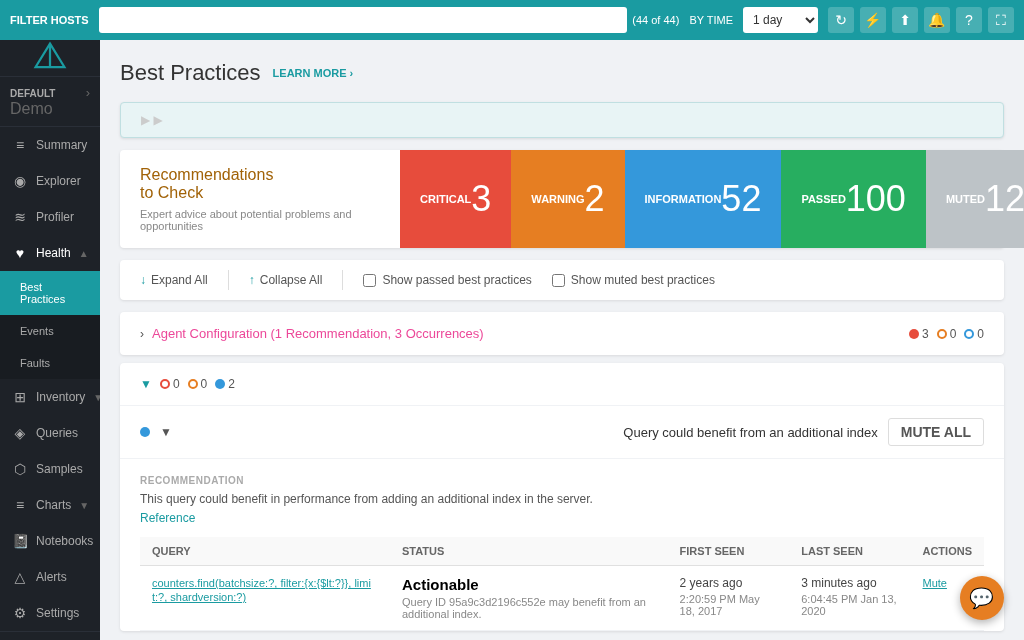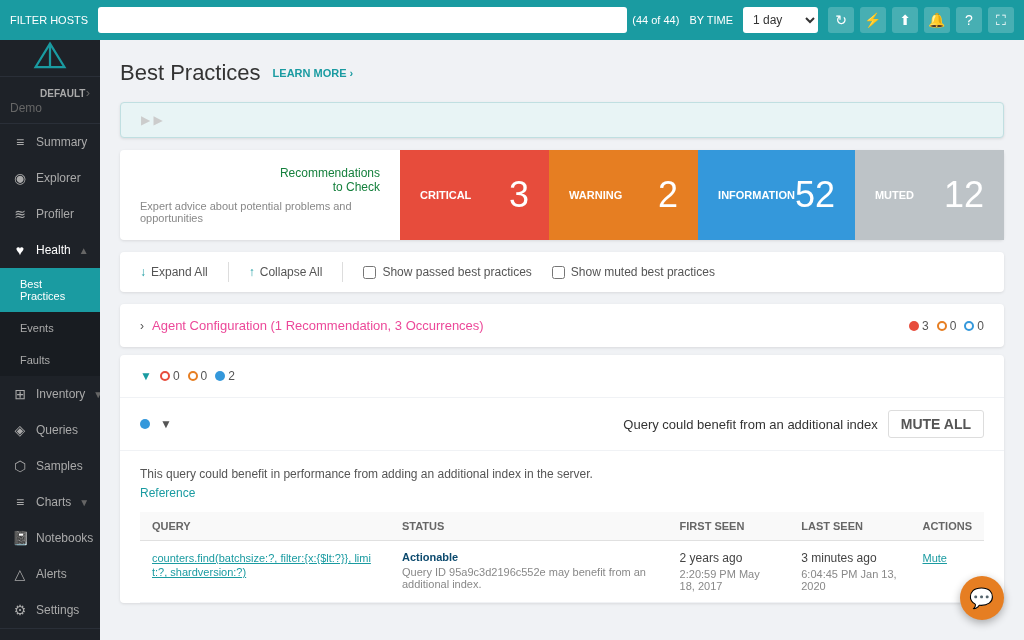--- a/index.html
+++ b/index.html
@@ -2,21 +2,21 @@
 <html><head>
   <meta charset="utf-8">
   <style>
     * { box-sizing: border-box; margin: 0; padding: 0; }
     body { font-family: -apple-system, BlinkMacSystemFont, 'Segoe UI', Arial, sans-serif; font-size: 13px; background: #f0f2f5; color: #333; display: flex; flex-direction: column; height: 640px; overflow: hidden; }
 
     
     .top-nav {
       display: flex; align-items: center; background: #1a9ba1; height: 40px; padding: 0 10px; gap: 10px; flex-shrink: 0;
     }
-    .top-nav .filter-label { color: #fff; font-size: 11px; font-weight: 400; text-transform: uppercase; white-space: nowrap; }
+    .top-nav .filter-label { color: #fff; font-size: 11px; font-weight: 700; text-transform: uppercase; white-space: nowrap; }
     .top-nav .filter-input {
       flex: 1; height: 26px; border: none; border-radius: 3px; padding: 0 10px; font-size: 12px; background: #fff; color: #555;
     }
     .top-nav .host-count { color: #fff; font-size: 11px; white-space: nowrap; margin-left: -5px; }
     .top-nav .by-time-label { color: #fff; font-size: 11px; white-space: nowrap; }
     .top-nav .time-select {
       height: 26px; border: none; border-radius: 3px; background: #fff; padding: 0 6px; font-size: 12px; color: #333;
     }
     .top-nav .nav-icons { display: flex; gap: 6px; align-items: center; }
     .top-nav .nav-icon {
@@ -25,22 +25,22 @@
     .top-nav .nav-icon.bell { position: relative; }
 
     
     .layout { display: flex; flex: 1; overflow: hidden; }
 
     
     .sidebar { width: 100px; background: #1e2228; display: flex; flex-direction: column; flex-shrink: 0; overflow-y: auto; }
     .sidebar-logo { height: 50px; display: flex; align-items: center; justify-content: center; border-bottom: 1px solid #2a2f38; }
     .sidebar-logo svg { width: 36px; height: 36px; }
     .workspace { padding: 8px 10px; border-bottom: 1px solid #2a2f38; }
-    .workspace-name { color: #aaa; font-size: 10px; text-transform: uppercase; font-weight: 600; margin-left: 30px; }
-    .workspace-demo { color: #666; font-size: 12px; }
+    .workspace-name { color: #aaa; font-size: 10px; text-transform: uppercase; font-weight: 600; }
+    .workspace-demo { color: #666; font-size: 16px; }
     .workspace-chevron { color: #666; float: right; }
     .sidebar-item {
       display: flex; align-items: center; padding: 10px 12px; cursor: pointer; color: #aaa; font-size: 12px; gap: 8px; position: relative;
     }
     .sidebar-item.active-child { color: #fff; }
     .sidebar-item .s-icon { width: 16px; text-align: center; font-size: 14px; flex-shrink: 0; }
     .sidebar-item .s-label { flex: 1; }
     .sidebar-item .s-chevron { font-size: 10px; color: #666; }
     .sidebar-sub { background: #181c21; }
     .sidebar-sub .sidebar-item { padding-left: 20px; font-size: 11px; }
@@ -55,21 +55,21 @@
     .learn-more { color: #1a9ba1; font-size: 11px; text-decoration: none; text-transform: uppercase; font-weight: 600; }
     .learn-more::after { content: ' ›'; }
 
     
     .card { background: #fff; border-radius: 4px; box-shadow: 0 1px 3px rgba(0,0,0,0.1); margin-bottom: 12px; overflow: hidden; }
 
     
     .rec-card { background: #fff; border-radius: 4px; box-shadow: 0 1px 3px rgba(0,0,0,0.1); margin-bottom: 12px; }
     .rec-top { display: flex; align-items: stretch; }
     .rec-title-area { padding: 16px 20px; width: 280px; flex-shrink: 0; }
-    .rec-title-area h2 { font-size: 12px; font-weight: 400; color: #15803d; margin-bottom: 6px; text-align: right; }
+    .rec-title-area h2 { font-size: 16px; font-weight: 400; color: #a16207; margin-bottom: 6px; }
     .rec-title-area p { font-size: 11px; color: #888; }
     .rec-badges { display: flex; flex: 1; }
     .badge {
       flex: 1; display: flex; align-items: center; justify-content: space-between; padding: 0 20px; min-height: 70px;
     }
     .badge-label { font-size: 11px; font-weight: 700; text-transform: uppercase; }
     .badge-count { font-size: 36px; font-weight: 300; }
     .badge.critical { background: #e74c3c; color: #fff; }
     .badge.warning { background: #e67e22; color: #fff; }
     .badge.information { background: #3498db; color: #fff; }
@@ -114,21 +114,21 @@
     .rec-body { padding: 16px 20px 0; border-top: 1px solid #f0f2f5; }
     .rec-body-label { font-size: 10px; text-transform: uppercase; color: #aaa; font-weight: 700; margin-bottom: 6px; letter-spacing: 0.5px; }
     .rec-body-text { font-size: 12px; color: #555; margin-bottom: 4px; }
     .rec-body-link { color: #1a9ba1; font-size: 12px; text-decoration: none; }
 
     
     .data-table { width: 100%; border-collapse: collapse; margin-top: 12px; }
     .data-table th { text-align: left; padding: 8px 12px; font-size: 11px; font-weight: 700; color: #666; text-transform: uppercase; border-bottom: 1px solid #e0e0e0; background: #f9f9f9; }
     .data-table td { padding: 10px 12px; font-size: 12px; color: #444; border-bottom: 1px solid #f0f2f5; vertical-align: top; }
     .data-table .query-link { color: #1a9ba1; font-size: 11px; word-break: break-all; }
-    .status-actionable { color: #0c4a6e; font-size: 11px; font-weight: 600; }
+    .status-actionable { color: #000000; font-size: 15px; font-weight: 600; }
     .status-sub { font-size: 11px; color: #888; margin-top: 3px; }
 
     
     .chat-bubble {
       position: fixed; bottom: 20px; right: 20px; width: 44px; height: 44px; background: #e67e22; border-radius: 50%; display: flex; align-items: center; justify-content: center; cursor: pointer; color: #fff; font-size: 20px; box-shadow: 0 3px 8px rgba(0,0,0,0.3);
     }
   </style>
 </head>
 <body>
 
@@ -259,20 +259,24 @@
             <span class="badge-label">CRITICAL</span>
             <span class="badge-count">3</span>
           </div>
           <div class="badge warning">
             <span class="badge-label">WARNING</span>
             <span class="badge-count">2</span>
           </div>
           <div class="badge information">
             <span class="badge-label">INFORMATION</span>
             <span class="badge-count">52</span>
+          </div>
+          <div class="badge passed">
+            <span class="badge-label">PASSED</span>
+            <span class="badge-count">100</span>
           </div>
           <div class="badge muted">
             <span class="badge-label">MUTED</span>
             <span class="badge-count">12</span>
           </div>
         </div>
       </div>
     </div>
 
     <div class="toolbar-row">
@@ -338,20 +342,21 @@
 
       <div class="sub-item">
         <div class="sub-item-header">
           <span class="sub-item-dot"></span>
           <span class="sub-item-chevron">▼</span>
           <span class="sub-item-title">Query could benefit from an additional index</span>
           <button class="mute-all-btn">MUTE ALL</button>
         </div>
 
         <div class="rec-body">
+          <div class="rec-body-label">RECOMMENDATION</div>
           <p class="rec-body-text">This query could benefit in performance from adding an additional index in the server.</p>
           <a class="rec-body-link" href="#">Reference</a>
 
           
           <table class="data-table">
             <thead>
               <tr>
                 <th>Query</th>
                 <th>Status</th>
                 <th>First Seen</th>

